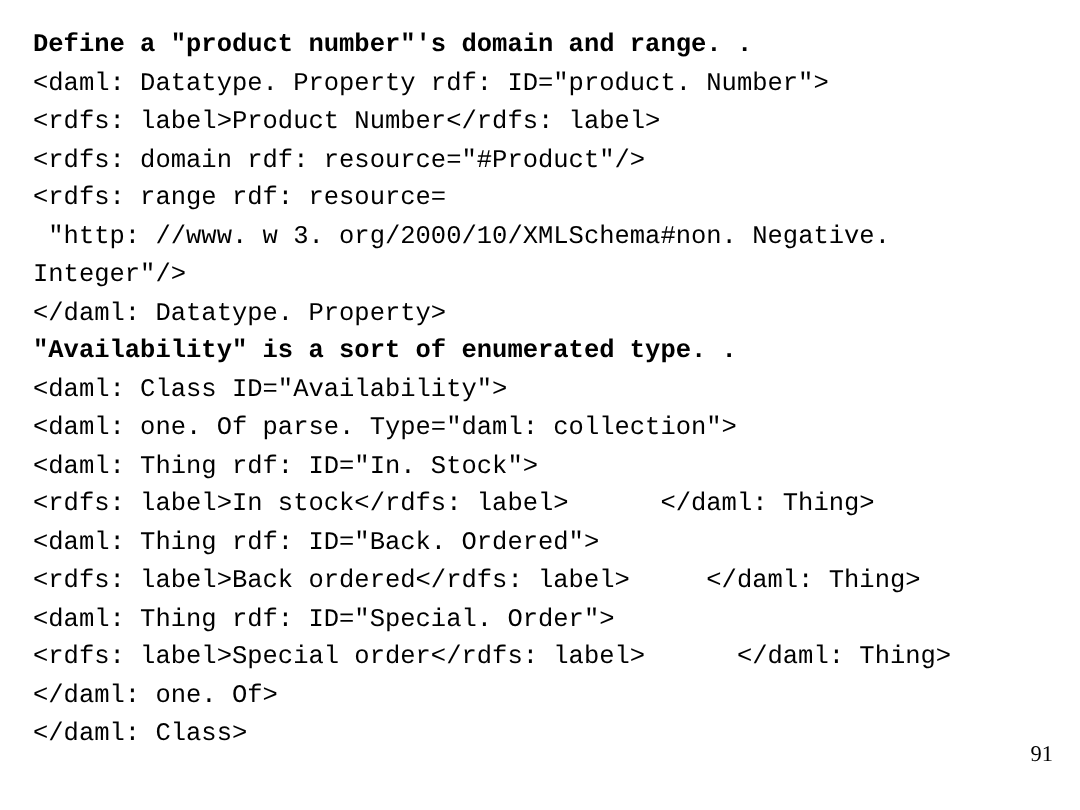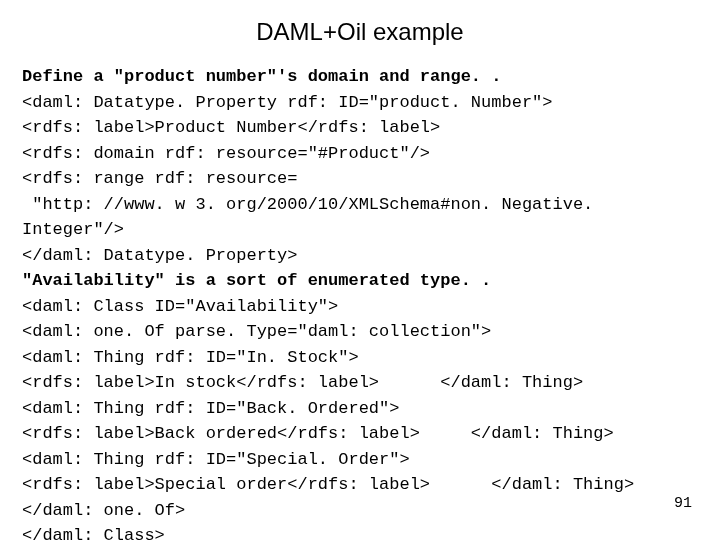--- a/index.html
+++ b/index.html
@@ -30,31 +30,30 @@
     font-size: 17px;
     line-height: 1.5;
     white-space: pre-wrap;
     word-wrap: break-word;
   }
   .content .bold {
     font-weight: bold;
   }
   .pagenum {
     position: absolute;
-    right: 28px;
+    right: 18px;
     bottom: 28px;
     font-size: 15px;
-    font-family: Liberation Mono, monospace;
+    font-family: Liberation Serif, serif;
   }
 </style>
 </head>
 <body>
 
 <div class="slide">
-  <h1 class="title">DAML+Oil example</h1>
 
   <div class="content"><span class="bold">Define a "product number"'s domain and range. .</span>
 <span>&lt;daml: Datatype. Property rdf: ID="product. Number"&gt;</span>
 <span>&lt;rdfs: label&gt;Product Number&lt;/rdfs: label&gt;</span>
 <span>&lt;rdfs: domain rdf: resource="#Product"/&gt;</span>
 <span>&lt;rdfs: range rdf: resource=</span>
 <span> "http: //www. w 3. org/2000/10/XMLSchema#non. Negative. Integer"/&gt;</span>
 <span>&lt;/daml: Datatype. Property&gt;</span>
 <span class="bold">"Availability" is a sort of enumerated type. .</span>
 <span>&lt;daml: Class ID="Availability"&gt;</span>

